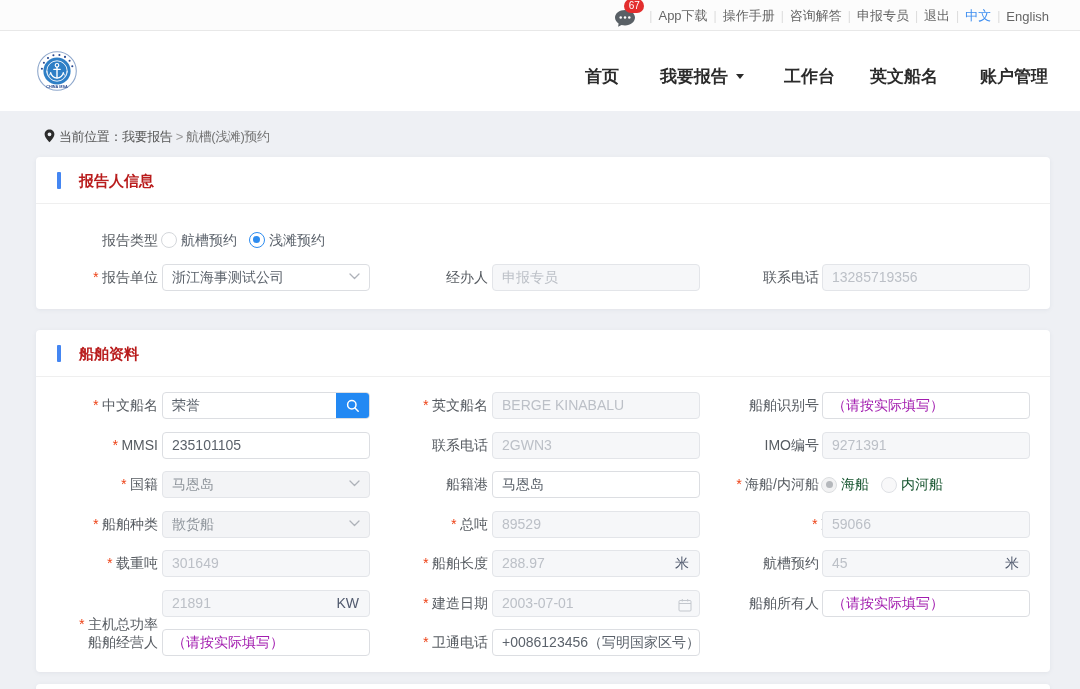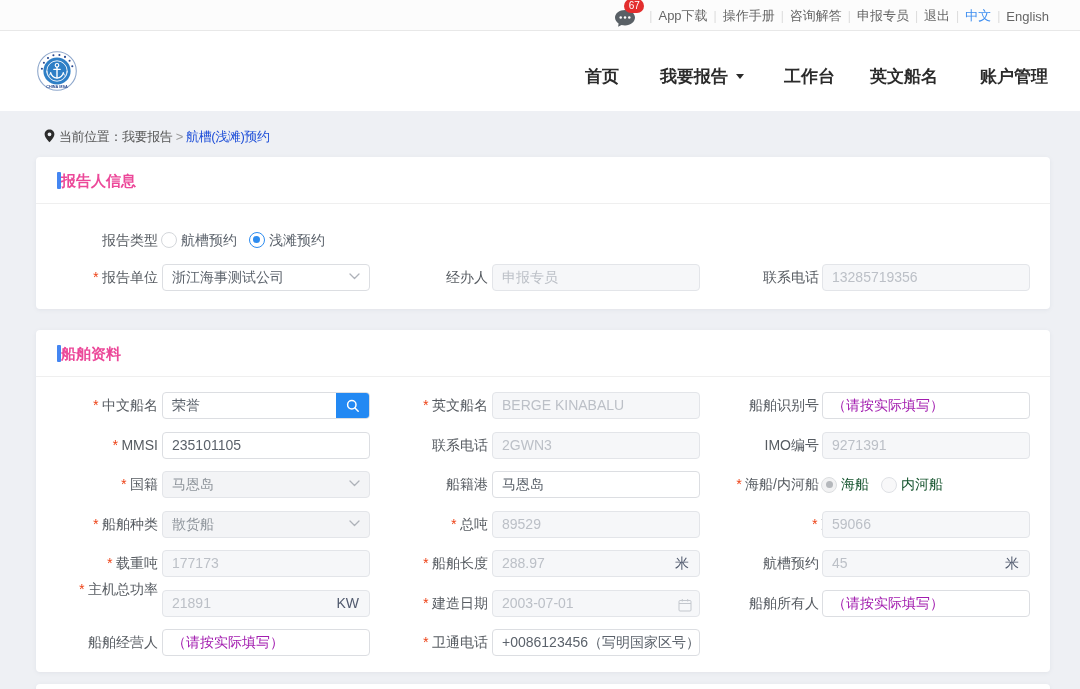--- a/index.html
+++ b/index.html
@@ -14,23 +14,23 @@
 .bubble svg{position:absolute;left:0;top:6px;}
 .badge{position:absolute;left:10px;top:-4px;min-width:20px;height:14px;border-radius:8px;background:#e32e2e;color:#fff;font-size:10px;line-height:14px;text-align:center;padding:0 4px;}
 .header{position:absolute;left:0;top:31px;width:1080px;height:80px;background:#fff;}
 .logo{position:absolute;left:37px;top:20px;}
 .brand{position:absolute;left:88px;top:22px;font-size:25px;font-weight:bold;color:#333;letter-spacing:0;}
 .brand .sub{font-size:19px;font-weight:bold;color:#424242;letter-spacing:0;margin-left:9px;}
 .nav{position:absolute;top:0;height:80px;}
 .nav span{position:absolute;top:34px;font-size:17px;font-weight:bold;color:#2b2b2b;white-space:nowrap;}
 .caret{display:inline-block;width:0;height:0;border-left:4.5px solid transparent;border-right:4.5px solid transparent;border-top:5.5px solid #2b2b2b;vertical-align:middle;margin-left:8px;margin-bottom:2px;}
 .crumb{position:absolute;left:59px;top:128px;height:16px;font-size:13px;color:#595959;letter-spacing:-0.4px;}
-.crumb .red{color:#1d4ed8;margin-top:8px;}
+.crumb .red{color:#737373;margin-top:8px;}
 .card{position:absolute;left:36px;width:1014px;background:#fff;border-radius:4px;box-shadow:0 1px 4px rgba(120,130,150,0.10);}
-.ctitle{position:absolute;left:21px;top:14px;height:19px;line-height:19px;font-size:15px;font-weight:bold;color:#ec4899;padding-left:4px;}
+.ctitle{position:absolute;left:21px;top:14px;height:19px;line-height:19px;font-size:15px;font-weight:bold;color:#b91c1c;padding-left:22px;}
 .ctitle:before{content:"";position:absolute;left:0;top:1px;width:4px;height:17px;background:#4486f2;border-radius:1px;}
 .chr{position:absolute;left:0;top:46px;width:1014px;height:1px;background:#efefef;}
 .lab{position:absolute;width:133px;text-align:right;font-size:14px;color:#565b61;line-height:27px;white-space:nowrap;}
 .lab .ast{color:#ed4014;margin-right:4px;font-size:14px;}
 .fi{position:absolute;width:208px;height:27px;border:1px solid #dcdee2;border-radius:4px;background:#fff;font-size:14px;color:#5b626b;line-height:25px;padding-left:9px;white-space:nowrap;overflow:hidden;}
 .fi.dis{background:#f6f7f9;border-color:#e3e5e9;color:#bcc0c7;}
 .fi.dis.sel{background:#f3f4f6;color:#8f959c;}
 .fi.ph{color:#a21caf;}
 .fi .sfx{position:absolute;right:10px;top:0;color:#515a6e;}
 .sel .chev{position:absolute;right:9px;top:8px;}
@@ -175,26 +175,26 @@
 <span class="radio r-disoff" style="margin-left:8px"></span><span class="rlab dis">内河船</span></div>
 <div class="lab" style="left:25px;top:510.5px"><i class="ast">*</i>船舶种类</div>
 <div class="fi dis sel" style="left:162px;top:510.5px">散货船<svg class="chev" width="11" height="7" viewBox="0 0 11 7">
       <path d="M1 1 L5.5 5.5 L10 1" stroke="#aeb2b9" stroke-width="1.3" fill="none" stroke-linecap="round" stroke-linejoin="round"></path>
     </svg></div>
 <div class="lab" style="left:355px;top:510.5px"><i class="ast">*</i>总吨</div>
 <div class="fi dis" style="left:492px;top:510.5px">89529</div>
 <div class="lab" style="left:716px;top:510.5px"><i class="ast">*</i>净吨</div>
 <div class="fi dis" style="left:822px;top:510.5px">59066</div>
 <div class="lab" style="left:25px;top:550px"><i class="ast">*</i>载重吨</div>
-<div class="fi dis" style="left:162px;top:550px">177173</div>
+<div class="fi dis" style="left:162px;top:550px">301649</div>
 <div class="lab" style="left:355px;top:550px"><i class="ast">*</i>船舶长度</div>
 <div class="fi dis" style="left:492px;top:550px">288.97<span class="sfx">米</span></div>
 <div class="lab" style="left:686px;top:550px">航槽预约</div>
 <div class="fi dis" style="left:822px;top:550px">45<span class="sfx">米</span></div>
-<div class="lab" style="left:25px;top:576px"><i class="ast">*</i>主机总功率</div>
+<div class="lab" style="left:25px;top:611px"><i class="ast">*</i>主机总功率</div>
 <div class="fi dis" style="left:162px;top:589.5px">21891<span class="sfx">KW</span></div>
 <div class="lab" style="left:355px;top:589.5px"><i class="ast">*</i>建造日期</div>
 <div class="fi dis" style="left:492px;top:589.5px">2003-07-01<svg class="cal" width="14" height="14" viewBox="0 0 14 14">
       <g stroke="#c3c7cd" fill="none" stroke-width="1">
         <rect x="1" y="2.5" width="12" height="10.5" rx="1"></rect>
         <path d="M1 5.5 L13 5.5"></path>
         <path d="M4.3 1 L4.3 3.5 M9.7 1 L9.7 3.5"></path>
       </g>
     </svg></div>
 <div class="lab" style="left:686px;top:589.5px">船舶所有人</div>

